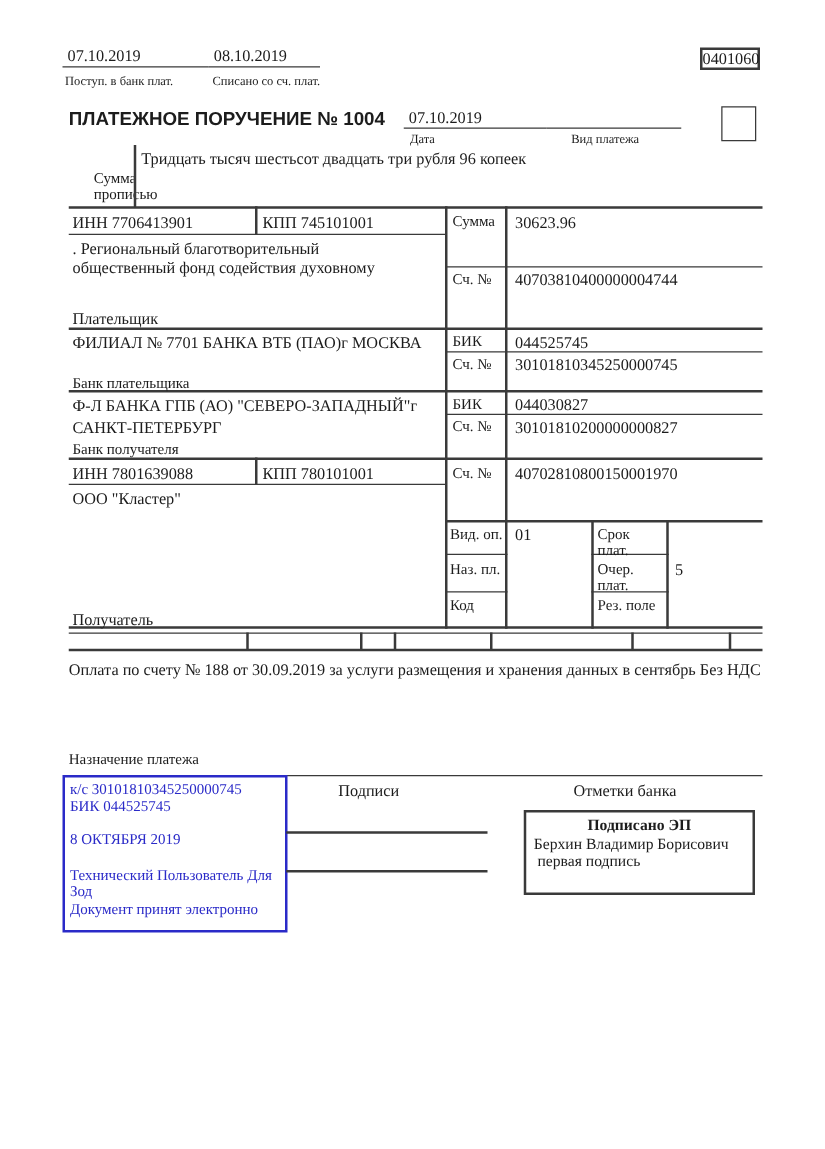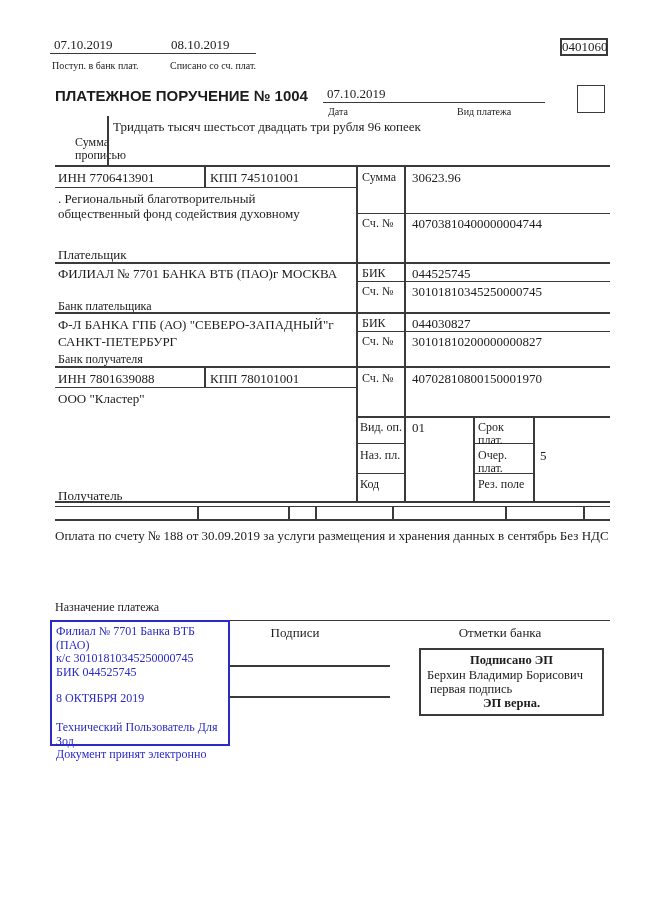--- a/index.html
+++ b/index.html
@@ -125,32 +125,30 @@
   <div class="t lbl" style="left:478px;top:478px;">Рез. поле</div>
 
   <div class="t" style="left:55px;top:528px;">Оплата по счету № 188 от 30.09.2019 за услуги размещения и хранения данных в сентябрь Без НДС</div>
   <div class="t lbl" style="left:55px;top:601px;">Назначение платежа</div>
 
   <div class="hl" style="left:228px;top:620px;width:382px;height:1px;"></div>
   <div class="t" style="left:235px;top:625px;width:120px;text-align:center;">Подписи</div>
   <div class="t" style="left:410px;top:625px;width:180px;text-align:center;">Отметки банка</div>
 
   <div class="blue-box">
-    <div>Филиал № 7701 Банка ВТБ (ПАО)</div>
     <div>к/с 30101810345250000745</div>
     <div>БИК 044525745</div>
     <div style="margin-top:13px;">8 ОКТЯБРЯ 2019</div>
     <div style="margin-top:15px;">Технический Пользователь Для</div>
     <div>Зод</div>
     <div>Документ принят электронно</div>
   </div>
 
   <div class="hl" style="left:229px;top:665px;width:161px;height:1.5px;"></div>
   <div class="hl" style="left:229px;top:696px;width:161px;height:1.5px;"></div>
 
   <div class="stamp-box">
     <div class="center bold" style="margin-top:3px;">Подписано ЭП</div>
     <div style="padding-left:6px;margin-top:1px;">Берхин Владимир Борисович</div>
     <div class="ital" style="padding-left:9px;">первая подпись</div>
-    <div class="center bold">ЭП верна.</div>
   </div>
 
 </div>
 
 </body></html>

